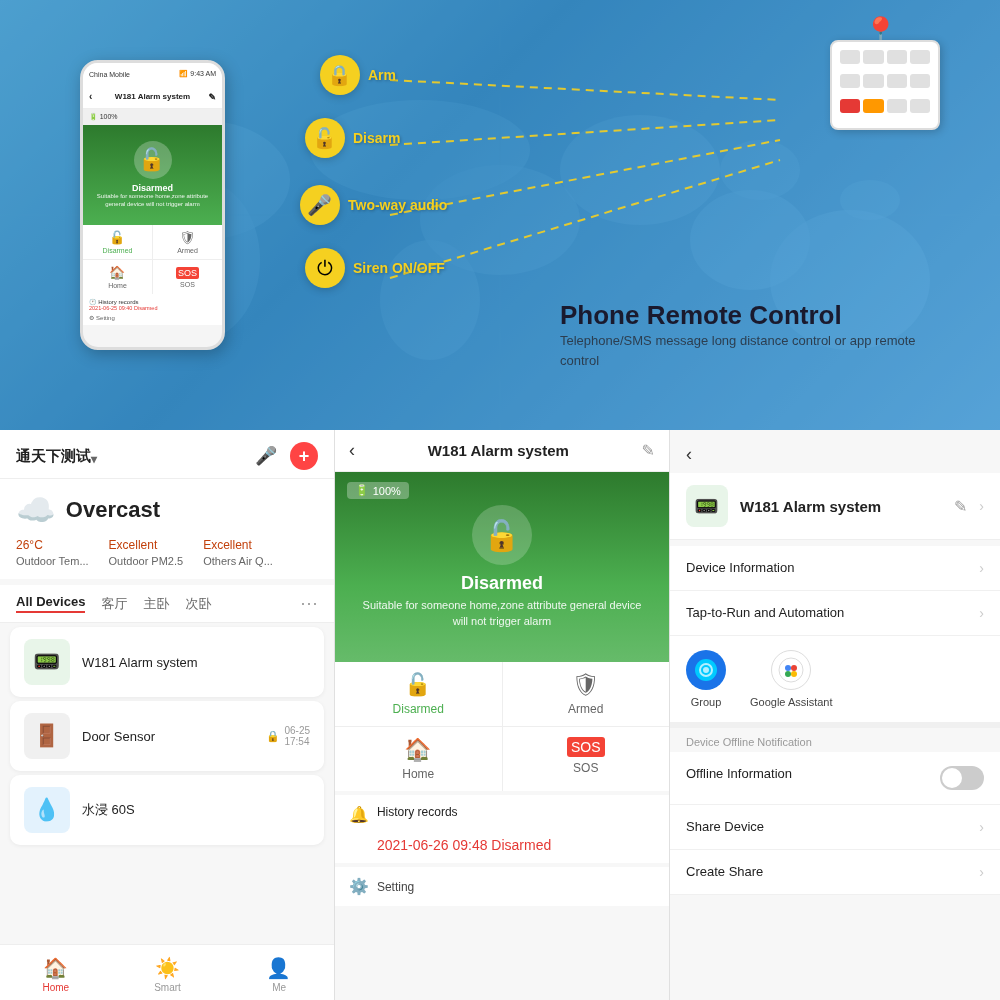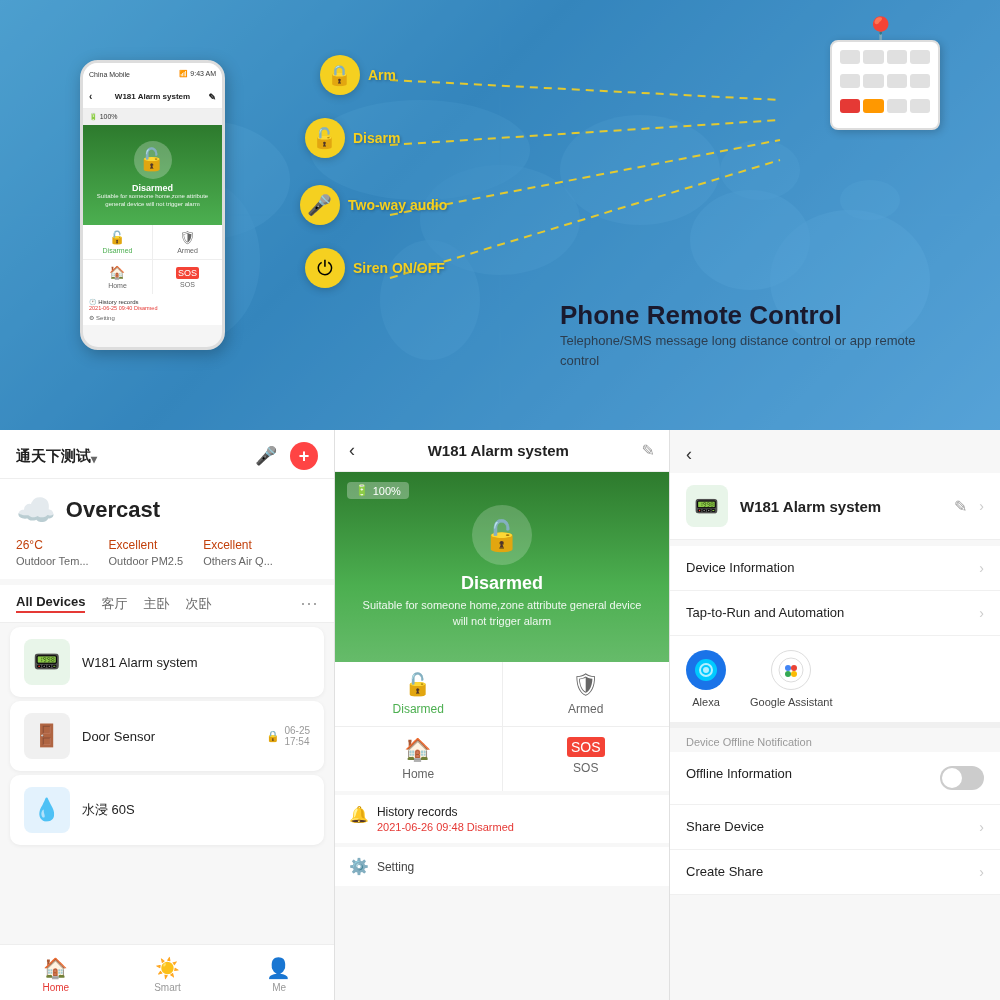--- a/index.html
+++ b/index.html
@@ -406,21 +406,21 @@
     .history-section {
       background: #fff;
       padding: 10px 14px;
       margin-top: 4px;
       display: flex;
       align-items: flex-start;
       gap: 8px;
     }
     .history-icon { font-size: 16px; color: #666; }
     .history-title { font-size: 12px; font-weight: 500; color: #222; }
-    .history-detail { font-size: 11px; color: #e53935; margin-top: 2px; }
+    .history-detail { font-size: 14px; color: #e53935; margin-top: 18px; }
 
     .setting-section {
       background: #fff;
       padding: 10px 14px;
       margin-top: 4px;
       display: flex;
       align-items: center;
       gap: 8px;
       font-size: 12px;
       color: #444;
@@ -791,21 +791,21 @@
     </div>
 
     <div class="third-party-section">
       <div class="tp-item">
         <div class="tp-icon-circle alexa-circle">
           <svg width="22" height="22" viewBox="0 0 22 22">
               <circle cx="11" cy="11" r="11" fill="#00caff"></circle>
               <path d="M11 4a7 7 0 1 0 0 14A7 7 0 0 0 11 4zm0 2a5 5 0 0 1 0 10A5 5 0 0 1 11 6zm0 2a3 3 0 1 0 0 6 3 3 0 0 0 0-6z" fill="#fff" opacity="0.7"></path>
             </svg>
         </div>
-        <span>Alexa</span>
+        <span>Group</span>
       </div>
       <div class="tp-item">
         <div class="tp-icon-circle google-circle">
           <svg width="26" height="26" viewBox="0 0 26 26">
             <circle cx="13" cy="13" r="12" fill="#fff" stroke="#ddd"></circle>
             <circle cx="10" cy="11" r="3" fill="#4285f4"></circle>
             <circle cx="16" cy="11" r="3" fill="#ea4335"></circle>
             <circle cx="10" cy="17" r="3" fill="#34a853"></circle>
             <circle cx="16" cy="17" r="3" fill="#fbbc05"></circle>
           </svg>

